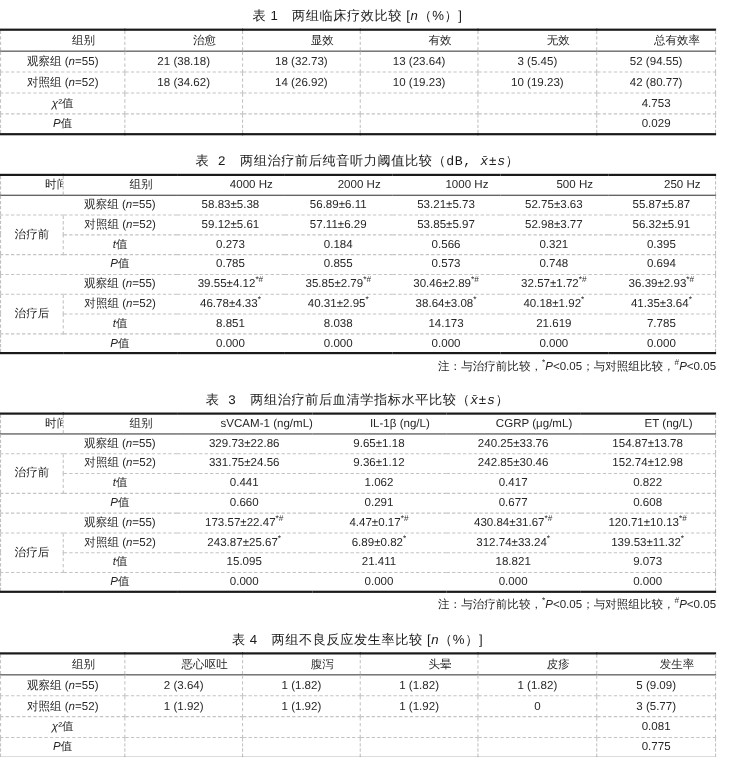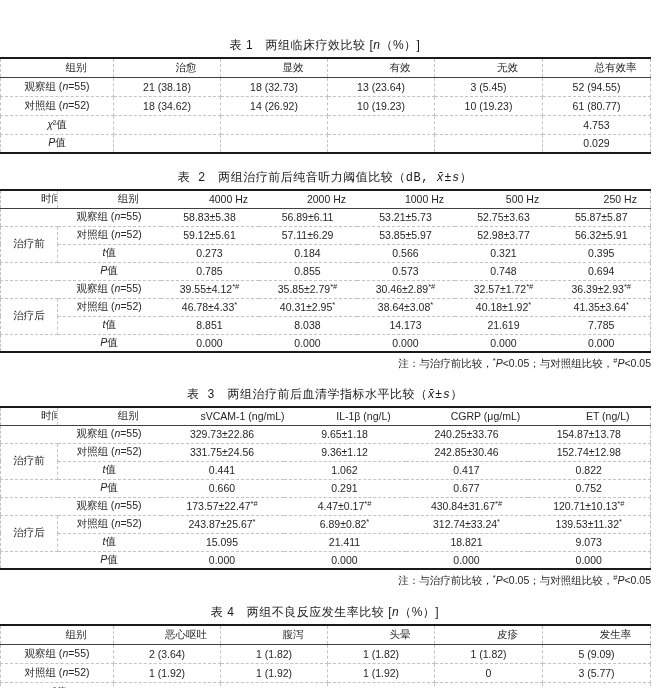--- a/index.html
+++ b/index.html
@@ -1,19 +1,19 @@
 <!DOCTYPE html>
 <html><head>
 <meta charset="utf-8">
 <style>
   html,body{margin:0;padding:0;background:#fff;}
   body{width:664px;height:688px;overflow:hidden;font-family:"Liberation Sans",sans-serif;color:#262626;}
   .page{width:664px;}
   .tbl-title{width:650px;text-align:center;font-size:12px;color:#1a1a1a;margin:0 0 3px 0;letter-spacing:.5px;}
-  #b1 .tbl-title{padding-top:6px;margin-top:31px;}
+  #b1 .tbl-title{padding-top:6px;}
   #b2 .tbl-title,#b3 .tbl-title{padding-top:15px;font-family:Liberation Mono, monospace;}
   #b4 .tbl-title{padding-top:16px;text-align:center;}
   table{border-collapse:collapse;table-layout:fixed;width:650px;font-size:10.5px;
         border-top:2px solid #1a1a1a;border-bottom:2px solid #1a1a1a;
         border-left:1px dashed #c0c0c0;border-right:1px dashed #c0c0c0;}
   td,th{padding:0 2px;text-align:center;vertical-align:middle;font-weight:normal;
         height:18px;box-sizing:border-box;overflow:hidden;white-space:nowrap;}
   .t14 td,.t14 th{height:19px;border:1px dashed #c4c4c4;}
   .t23 td,.t23 th{border-top:1px dashed #c4c4c4;border-bottom:1px dashed #c4c4c4;border-left:none;border-right:none;}
   .t23 .tc{border-right:1px dashed #c4c4c4;}
@@ -57,21 +57,21 @@
           <td>13 (23.64)</td>
           <td>3 (5.45)</td>
           <td>52 (94.55)</td>
         </tr>
         <tr>
           <td>对照组 (<i>n</i>=52)</td>
           <td>18 (34.62)</td>
           <td>14 (26.92)</td>
           <td>10 (19.23)</td>
           <td>10 (19.23)</td>
-          <td>61 (80.77)</td>
+          <td>42 (80.77)</td>
         </tr>
         <tr>
           <td><i>χ</i>²值</td>
           <td></td>
           <td></td>
           <td></td>
           <td></td>
           <td>4.753</td>
         </tr>
         <tr>
@@ -229,21 +229,21 @@
           <td>1.062</td>
           <td>0.417</td>
           <td>0.822</td>
         </tr>
         <tr>
           <td class="tc mr"></td>
           <td><i>P</i>值</td>
           <td>0.660</td>
           <td>0.291</td>
           <td>0.677</td>
-          <td>0.752</td>
+          <td>0.608</td>
         </tr>
         <tr>
           <td class="tc mr"></td>
           <td>观察组 (<i>n</i>=55)</td>
           <td>173.57±22.47<sup>*#</sup></td>
           <td>4.47±0.17<sup>*#</sup></td>
           <td>430.84±31.67<sup>*#</sup></td>
           <td>120.71±10.13<sup>*#</sup></td>
         </tr>
         <tr>

